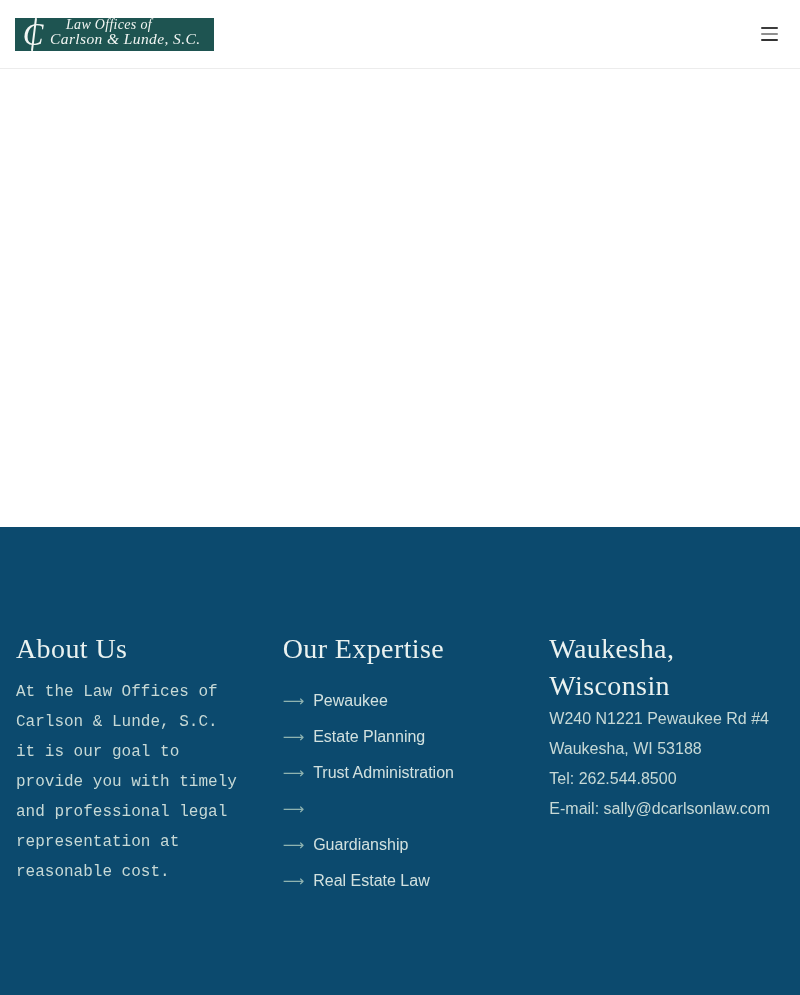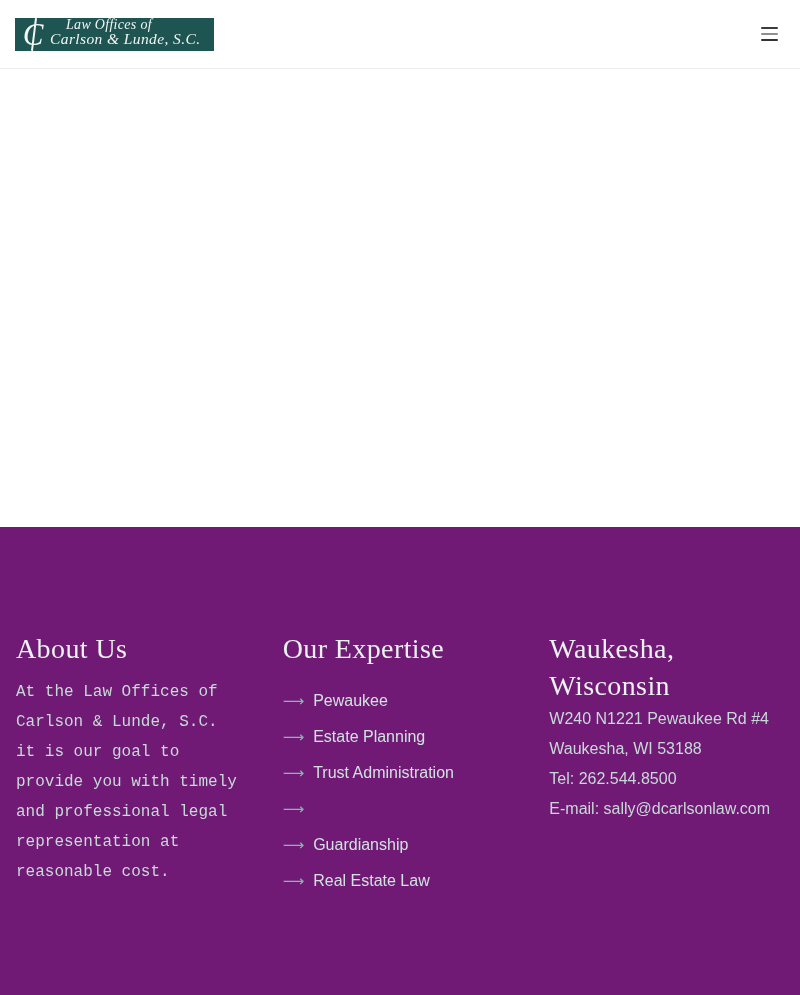--- a/index.html
+++ b/index.html
@@ -72,21 +72,21 @@
   .menu-button .bar1 { background: #3c3c3c; margin-bottom: 3.6px; }
   .menu-button .bar2 { background: #8f8f8f; margin-bottom: 3.6px; }
   .menu-button .bar3 { background: #333333; }
 
   
   main.content { height: 458px; background: #ffffff; flex: 0 0 auto; }
 
   
   footer.site-footer {
     height: 468px;
-    background: #701a75;
+    background: #0c4a6e;
     padding-top: 103px;
     flex: 0 0 auto;
   }
   .footer-cols { display: flex; width: 100%; }
   .footer-col { width: 33.333%; padding: 0 24px 0 16px; }
   .footer-col h2 {
     font-family: "Liberation Serif", "DejaVu Serif", serif;
     font-weight: 400;
     font-size: 28px;
     line-height: 37px;

